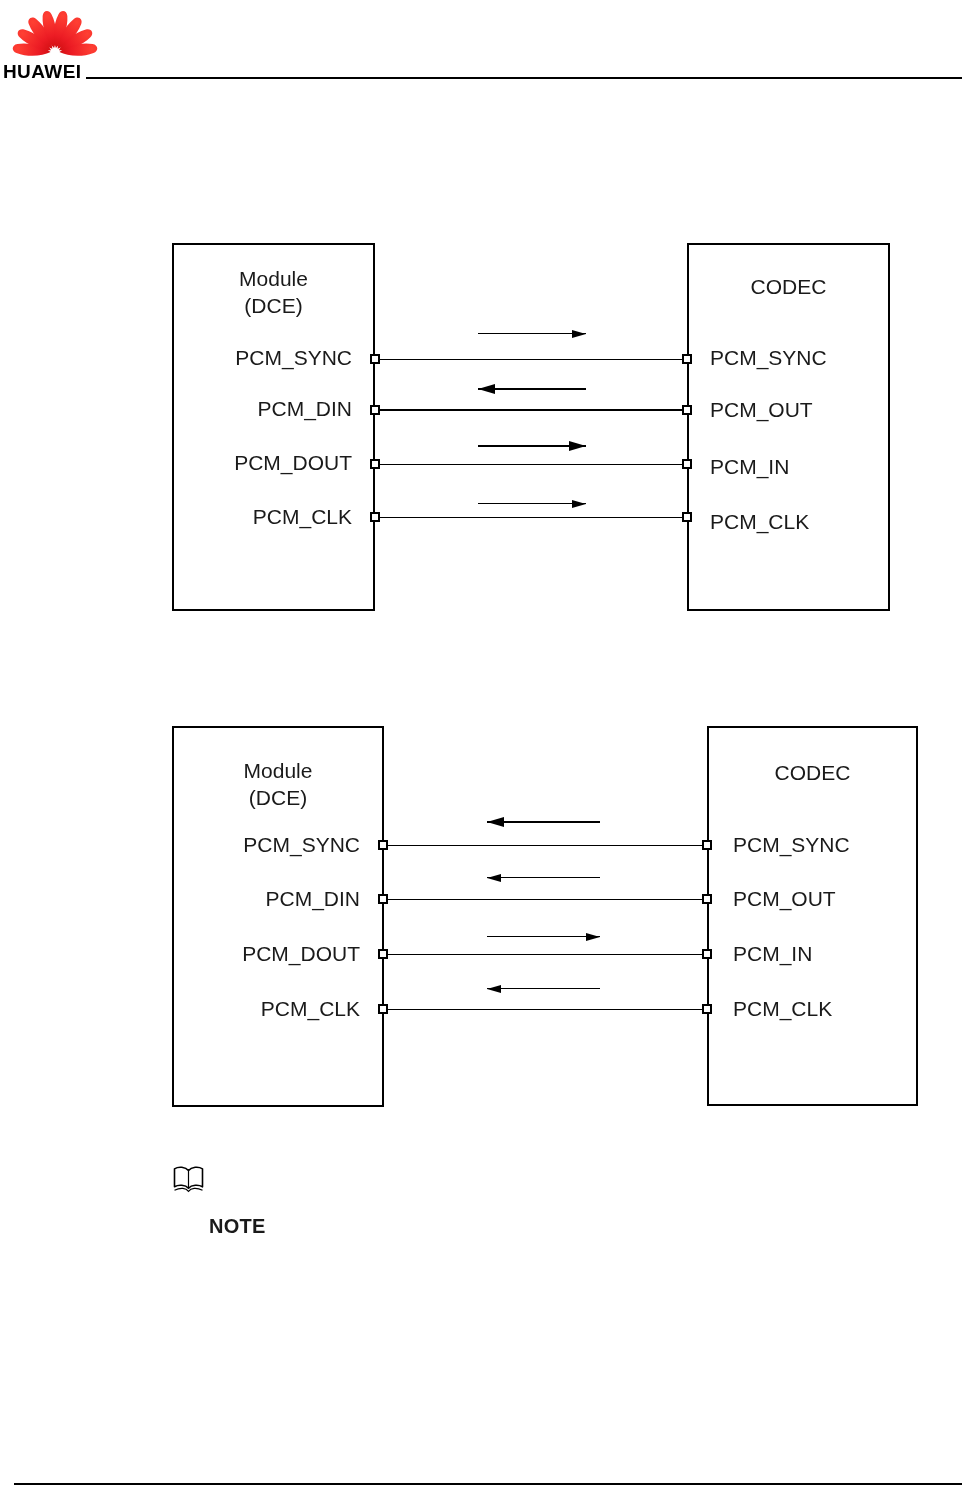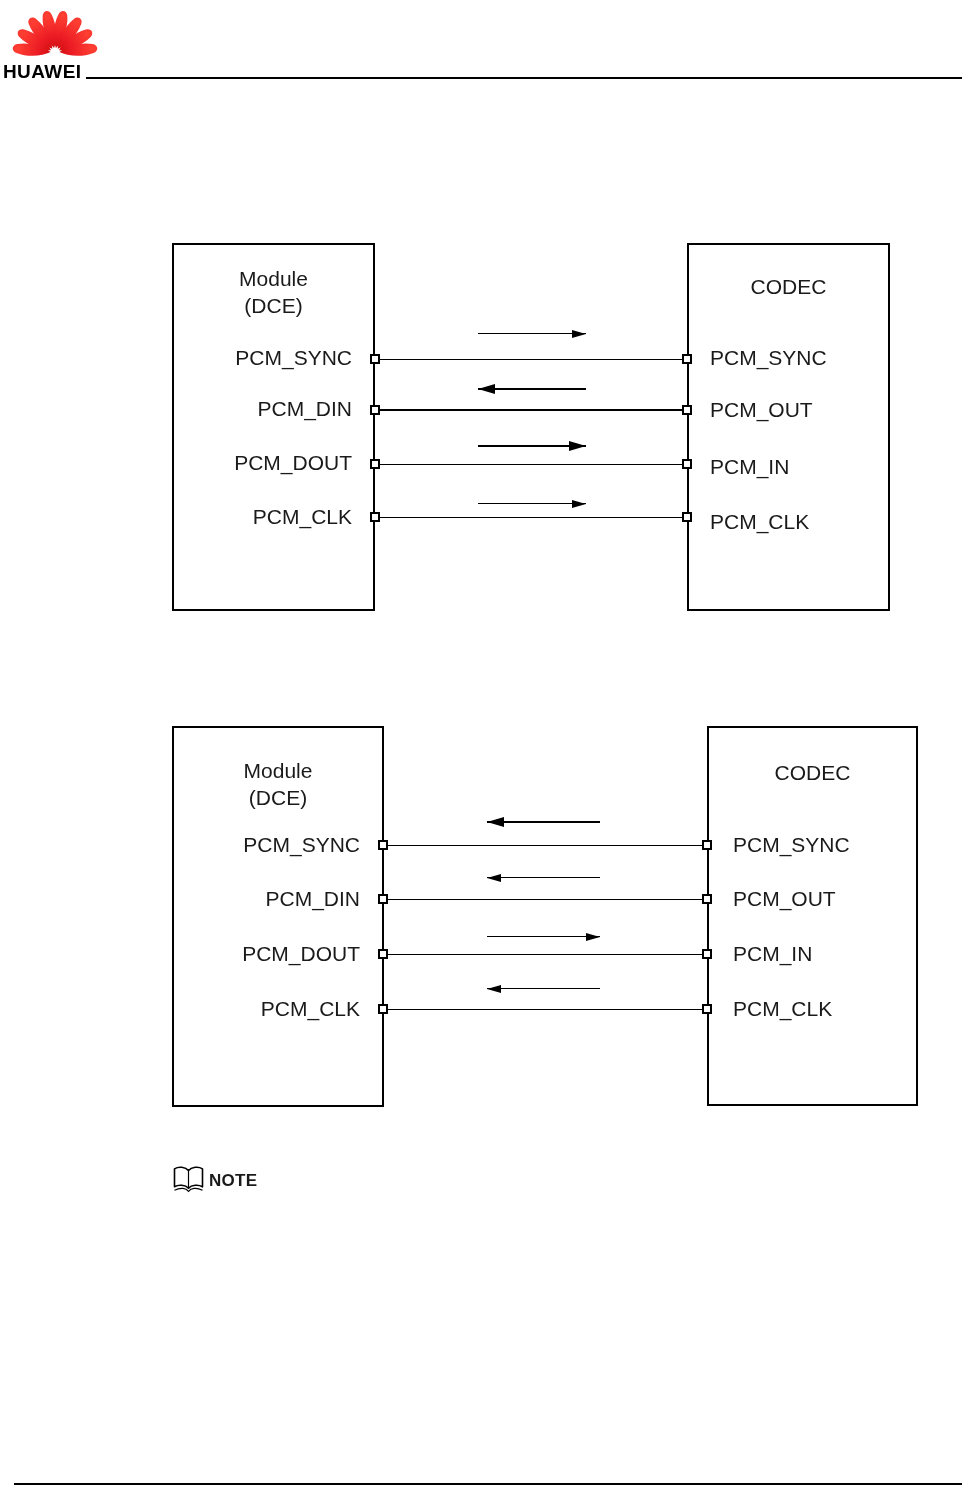--- a/index.html
+++ b/index.html
@@ -57,21 +57,21 @@
   
   .brand-logo { position:absolute; left:10px; top:1px; }
   .brand-word {
     position:absolute; left:3px; top:61px; font-size:19px; font-weight:bold;
     letter-spacing:0.4px; color:#000;
   }
 
   
   .note-icon { position:absolute; left:172px; top:1165px; }
   .note-label {
-    position:absolute; left:209px; top:1171px; font-size:17px; font-weight:bold;
+    position:absolute; left:209px; top:1215px; font-size:20px; font-weight:bold;
     letter-spacing:0.3px; color:#1a1a1a;
   }
 </style>
 </head>
 <body>
 
 <div class="page">
 
   <div class="brand-logo">
     <svg width="90" height="55" viewBox="0 0 120 72">

